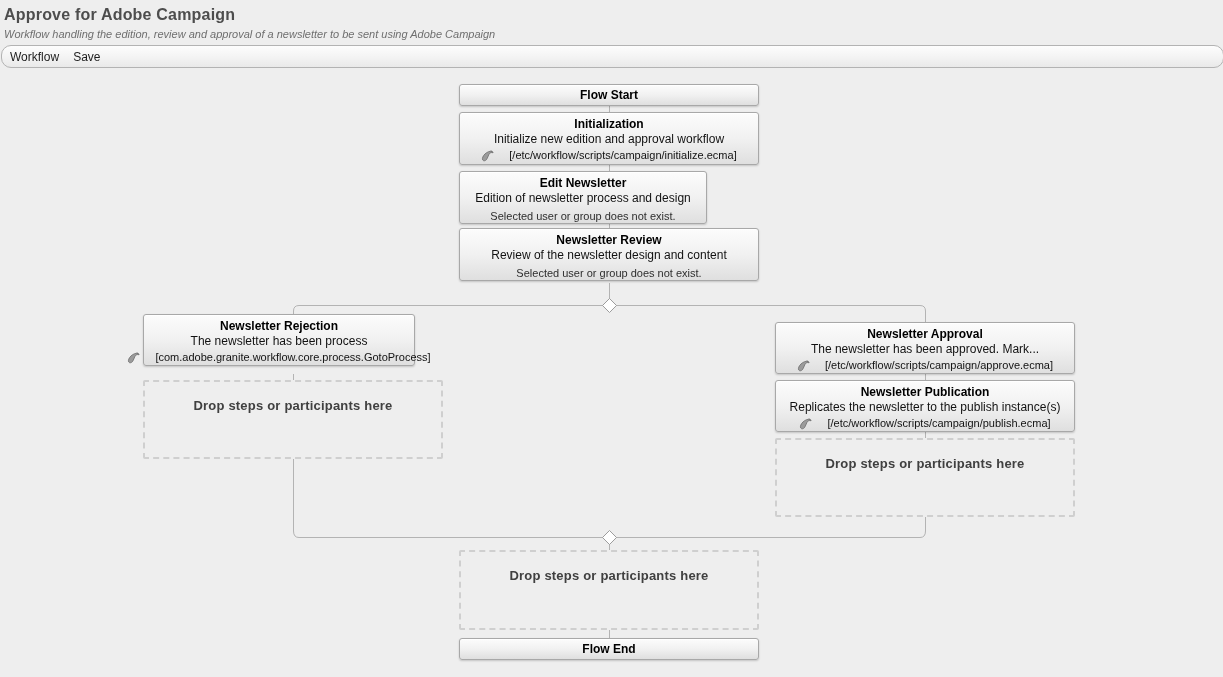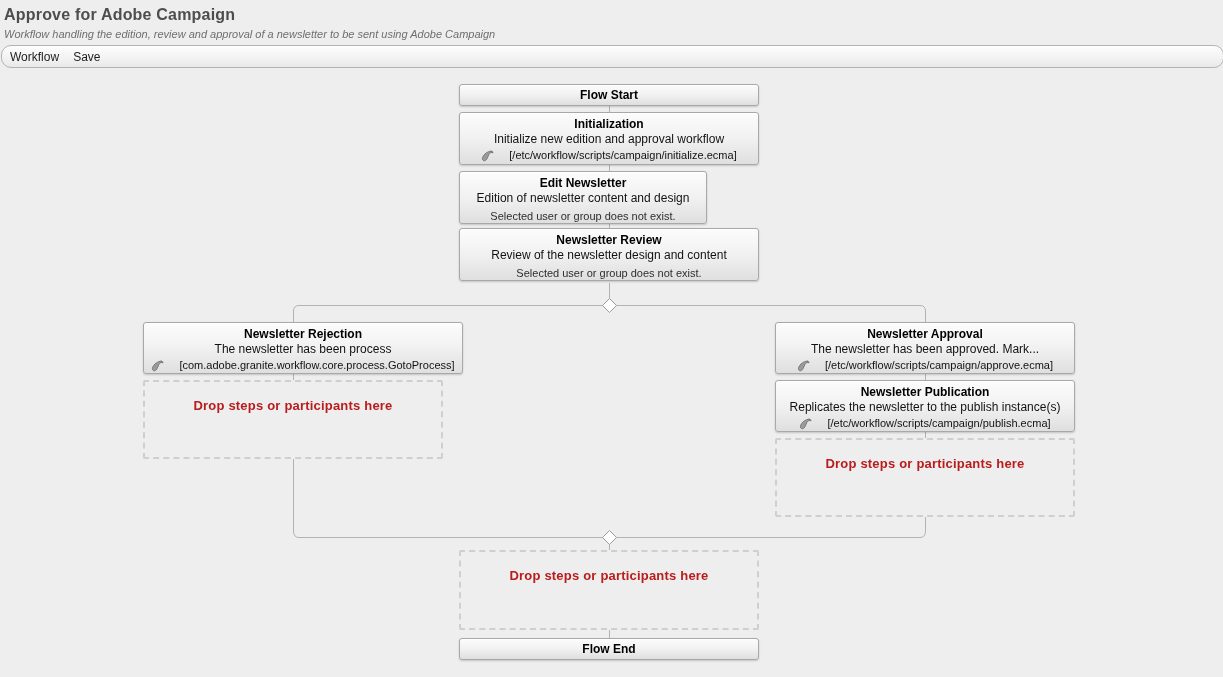--- a/index.html
+++ b/index.html
@@ -23,21 +23,21 @@
     box-shadow:0 1px 2px rgba(0,0,0,.18), inset 0 1px 0 rgba(255,255,255,.9);}
   .terminal{height:22px;line-height:20px;font-size:12px;font-weight:bold;color:#000;}
   .node-title{font-size:12px;font-weight:bold;color:#000;line-height:15px;padding-top:4px;}
   .node-desc{font-size:12px;color:#121212;line-height:14px;}
   .node-status{font-size:11px;color:#2e2e2e;margin-top:5px;line-height:13px;}
   .node-script{font-size:11px;color:#121212;margin-top:2px;display:flex;align-items:center;justify-content:center;gap:14px;line-height:15px;}
   .script-icon{display:inline-block;width:14px;height:14px;flex:0 0 auto;}
 
   .dropzone{position:absolute;z-index:1;box-sizing:border-box;
     border:2px dashed #cfcfcf;border-radius:2px;background:#eeeeee;}
-  .dropzone .drop-label{margin-top:16px;text-align:center;font-size:13px;font-weight:bold;color:#b91c1c;letter-spacing:.2px;}
+  .dropzone .drop-label{margin-top:16px;text-align:center;font-size:13px;font-weight:bold;color:#404040;letter-spacing:.2px;}
 </style>
 </head>
 <body>
 
 <div class="screen">
 
   <div class="page-title">Approve for Adobe Campaign</div>
   <div class="page-subtitle">Workflow handling the edition, review and approval of a newsletter to be sent using Adobe Campaign</div>
 
   <div class="toolbar">
@@ -76,31 +76,31 @@
       <svg class="script-icon" viewBox="0 0 14 14">
         <path d="M2.4 11.6 C1 11 1.1 8.7 2.6 6.6 C4.2 4.3 6.8 2.5 9.6 2.2 C11 2.1 12 2.8 11.8 3.8 C10.5 3.1 8.7 3.8 7.9 5.5 L6.1 9.6 C5.4 11.2 3.8 12.2 2.4 11.6 Z" fill="#9b9b9b" stroke="#6b6b6b" stroke-width="0.8"></path>
         <path d="M9.6 2.2 C11 2.1 12 2.8 11.8 3.8" fill="none" stroke="#6b6b6b" stroke-width="0.8"></path>
       </svg>
       <span>[/etc/workflow/scripts/campaign/initialize.ecma]</span>
     </div>
   </div>
 
   <div class="node" style="left:459px;top:171px;width:248px;height:53px;">
     <div class="node-title">Edit Newsletter</div>
-    <div class="node-desc">Edition of newsletter content and design</div>
+    <div class="node-desc">Edition of newsletter process and design</div>
     <div class="node-status">Selected user or group does not exist.</div>
   </div>
 
   <div class="node" style="left:459px;top:228px;width:300px;height:53px;">
     <div class="node-title">Newsletter Review</div>
     <div class="node-desc">Review of the newsletter design and content</div>
     <div class="node-status">Selected user or group does not exist.</div>
   </div>
 
-  <div class="node" style="left:143px;top:322px;width:320px;height:52px;">
+  <div class="node" style="left:143px;top:314px;width:272px;height:52px;">
     <div class="node-title">Newsletter Rejection</div>
     <div class="node-desc">The newsletter has been process</div>
     <div class="node-script">
       <svg class="script-icon" viewBox="0 0 14 14">
         <path d="M2.4 11.6 C1 11 1.1 8.7 2.6 6.6 C4.2 4.3 6.8 2.5 9.6 2.2 C11 2.1 12 2.8 11.8 3.8 C10.5 3.1 8.7 3.8 7.9 5.5 L6.1 9.6 C5.4 11.2 3.8 12.2 2.4 11.6 Z" fill="#9b9b9b" stroke="#6b6b6b" stroke-width="0.8"></path>
         <path d="M9.6 2.2 C11 2.1 12 2.8 11.8 3.8" fill="none" stroke="#6b6b6b" stroke-width="0.8"></path>
       </svg>
       <span>[com.adobe.granite.workflow.core.process.GotoProcess]</span>
     </div>
   </div>

